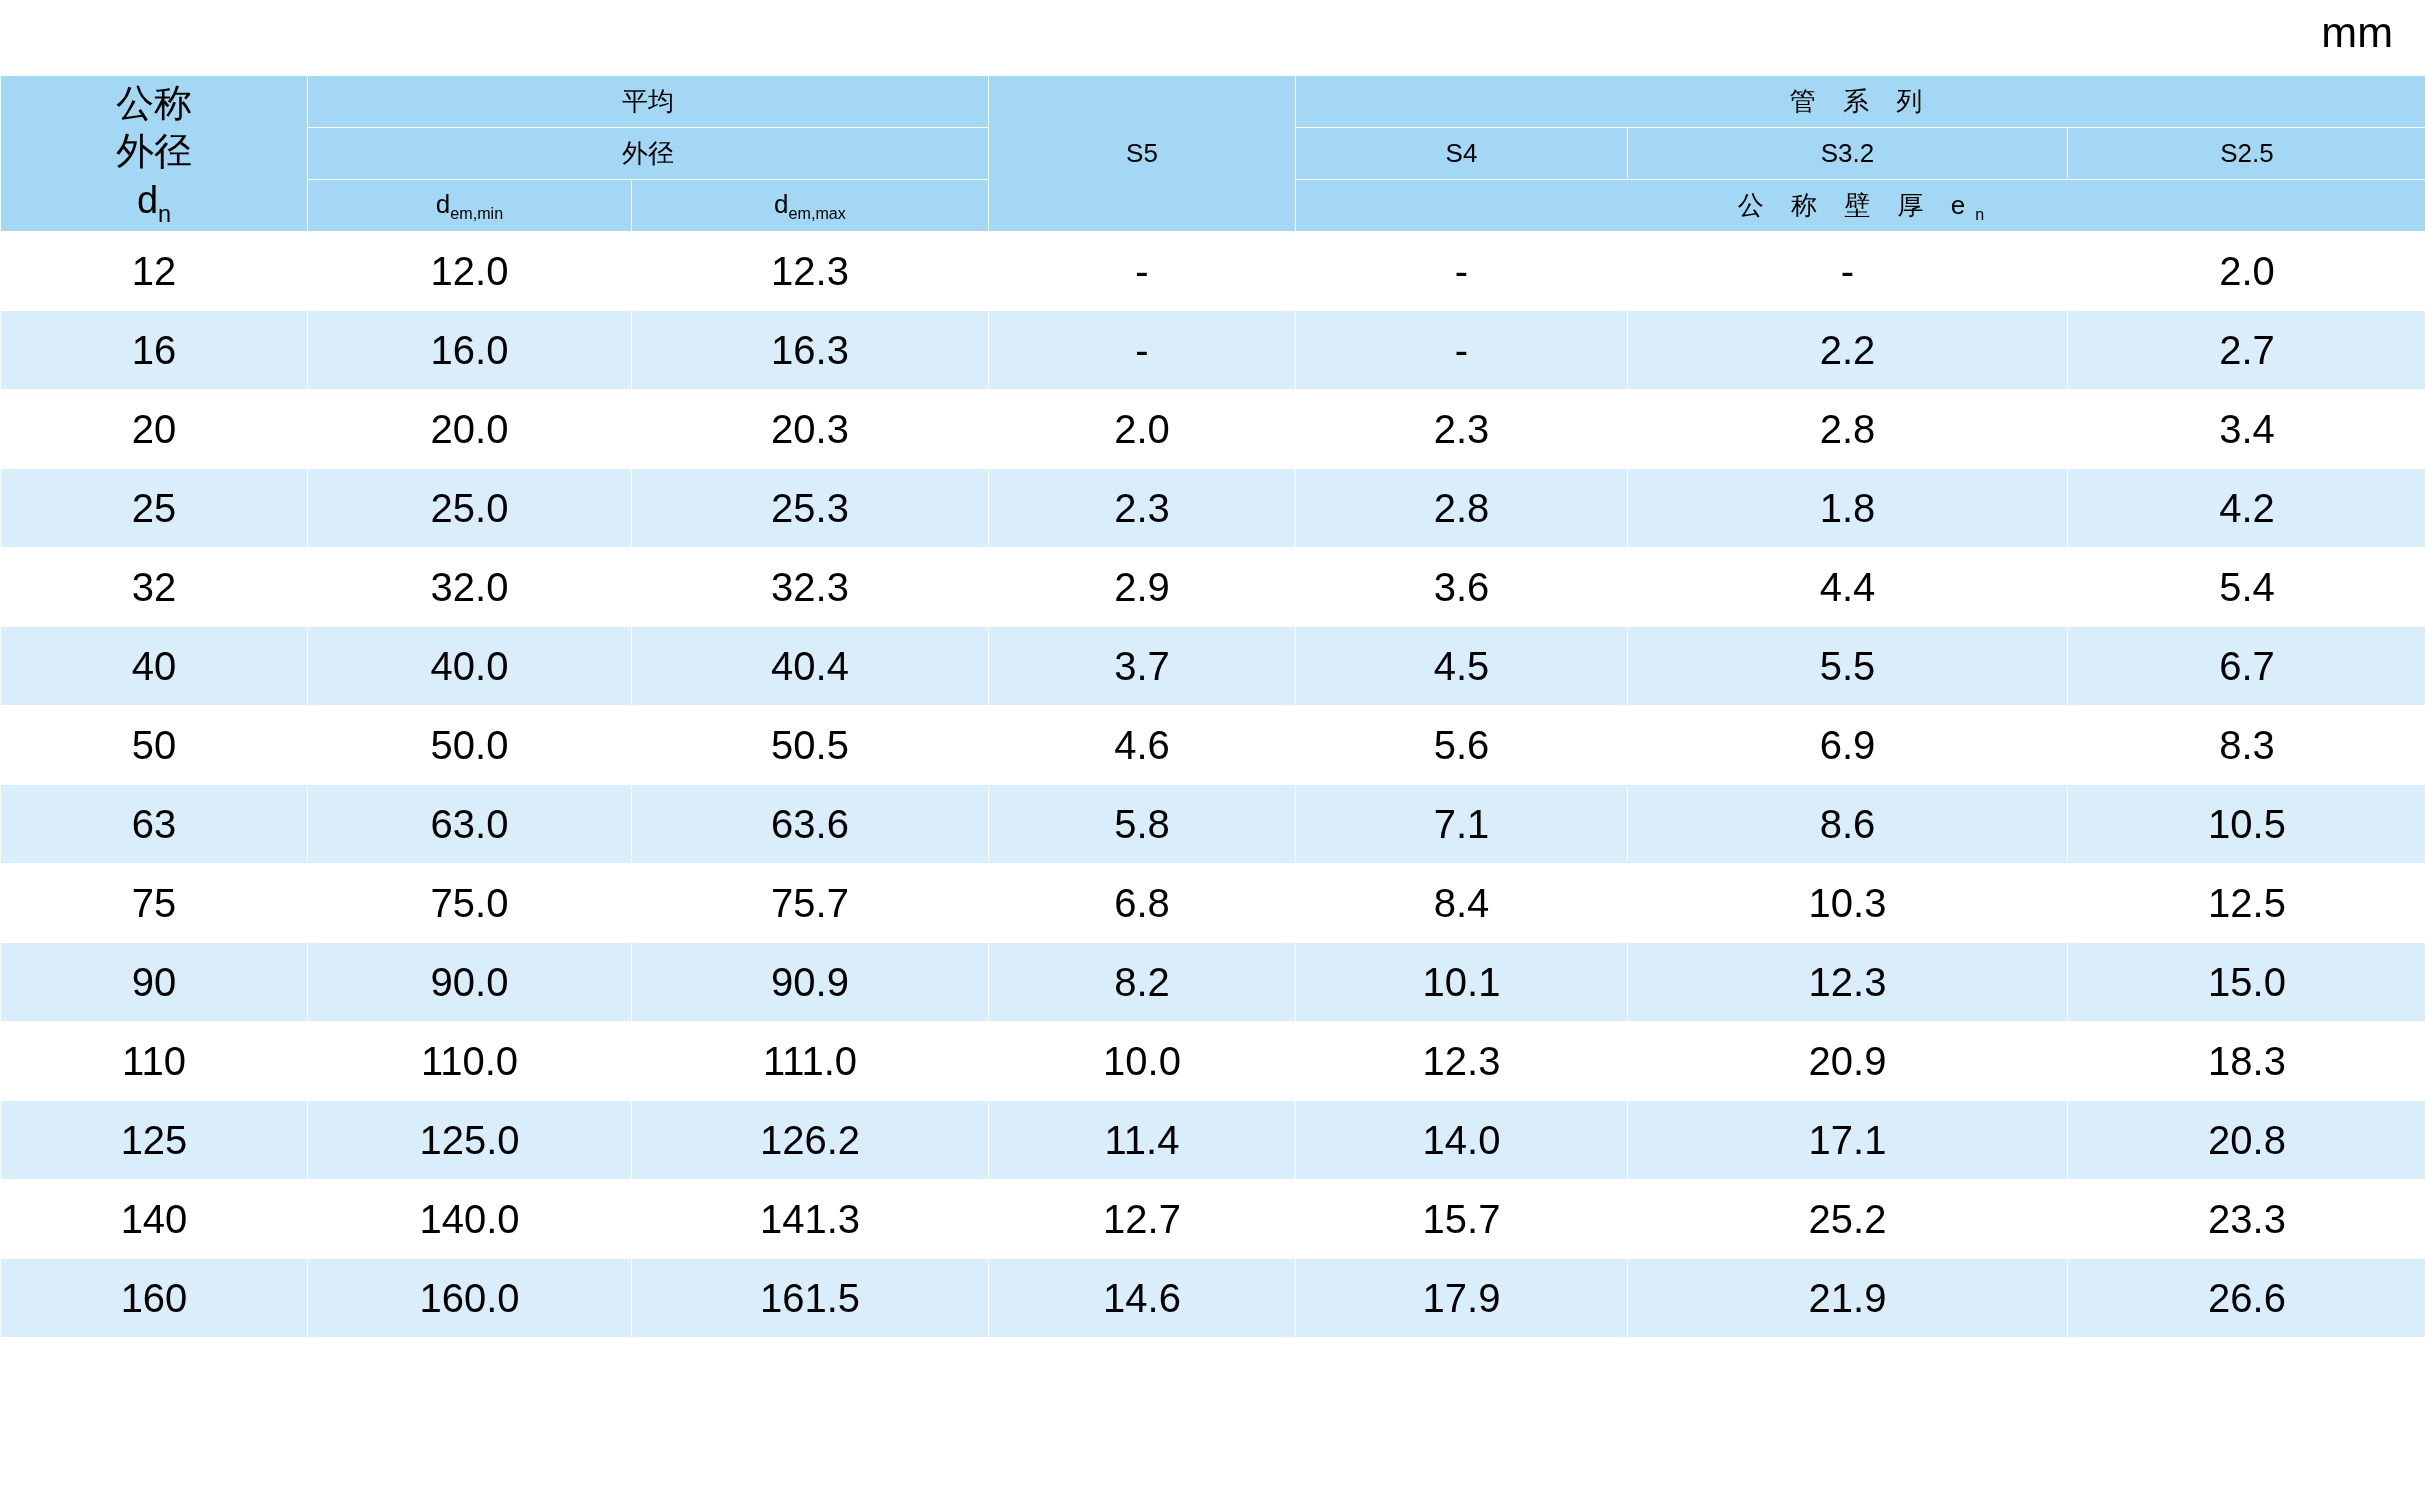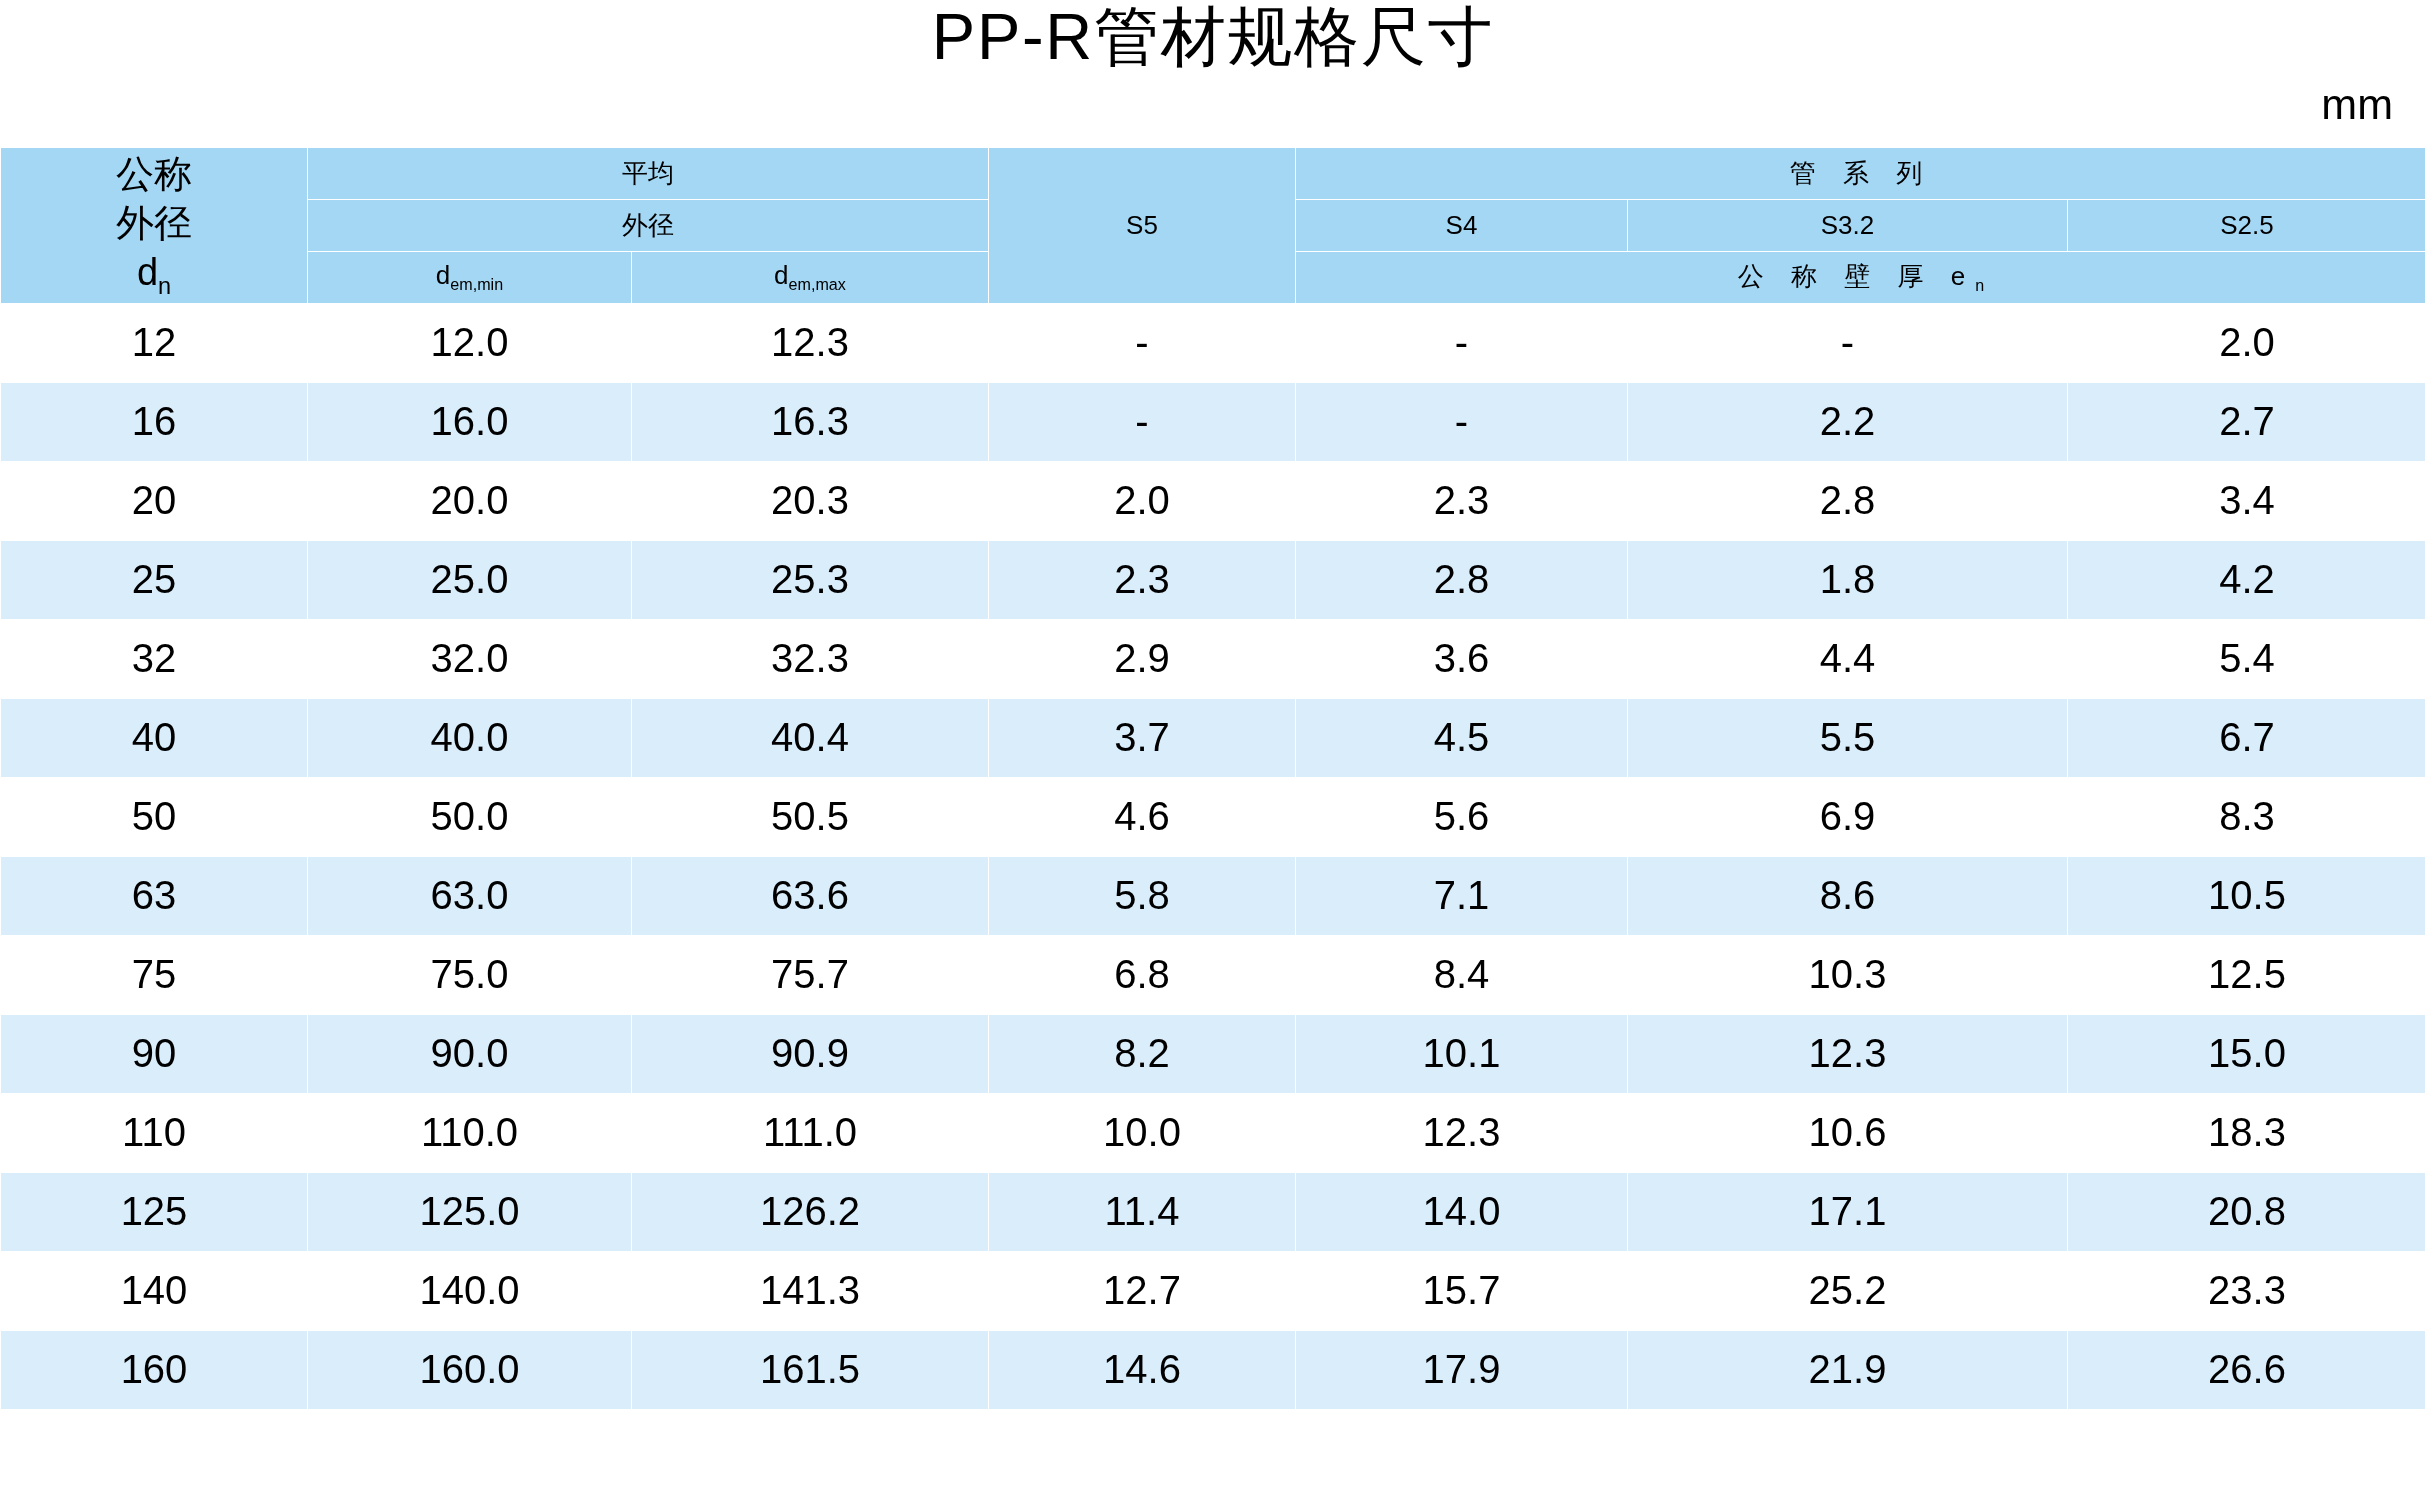--- a/index.html
+++ b/index.html
@@ -83,21 +83,20 @@
   .col7 { width: 359px; }
   .cell-dn-label {
     line-height: 1.28;
   }
 </style>
 </head>
 <body>
 
 <div class="page">
 
-  <div class="title">PP-R管材规格尺寸</div>
   <div class="unit-line">mm</div>
 
   <table class="spec">
     <colgroup>
       <col class="col1">
         <col class="col2">
         <col class="col3">
         <col class="col4">
       <col class="col5">
         <col class="col6">
@@ -218,21 +217,21 @@
           <td>10.1</td>
           <td>12.3</td>
           <td>15.0</td>
         </tr>
         <tr class="odd">
           <td>110</td>
           <td>110.0</td>
           <td>111.0</td>
           <td>10.0</td>
           <td>12.3</td>
-          <td>10.6</td>
+          <td>20.9</td>
           <td>18.3</td>
         </tr>
         <tr class="even">
           <td>125</td>
           <td>125.0</td>
           <td>126.2</td>
           <td>11.4</td>
           <td>14.0</td>
           <td>17.1</td>
           <td>20.8</td>

